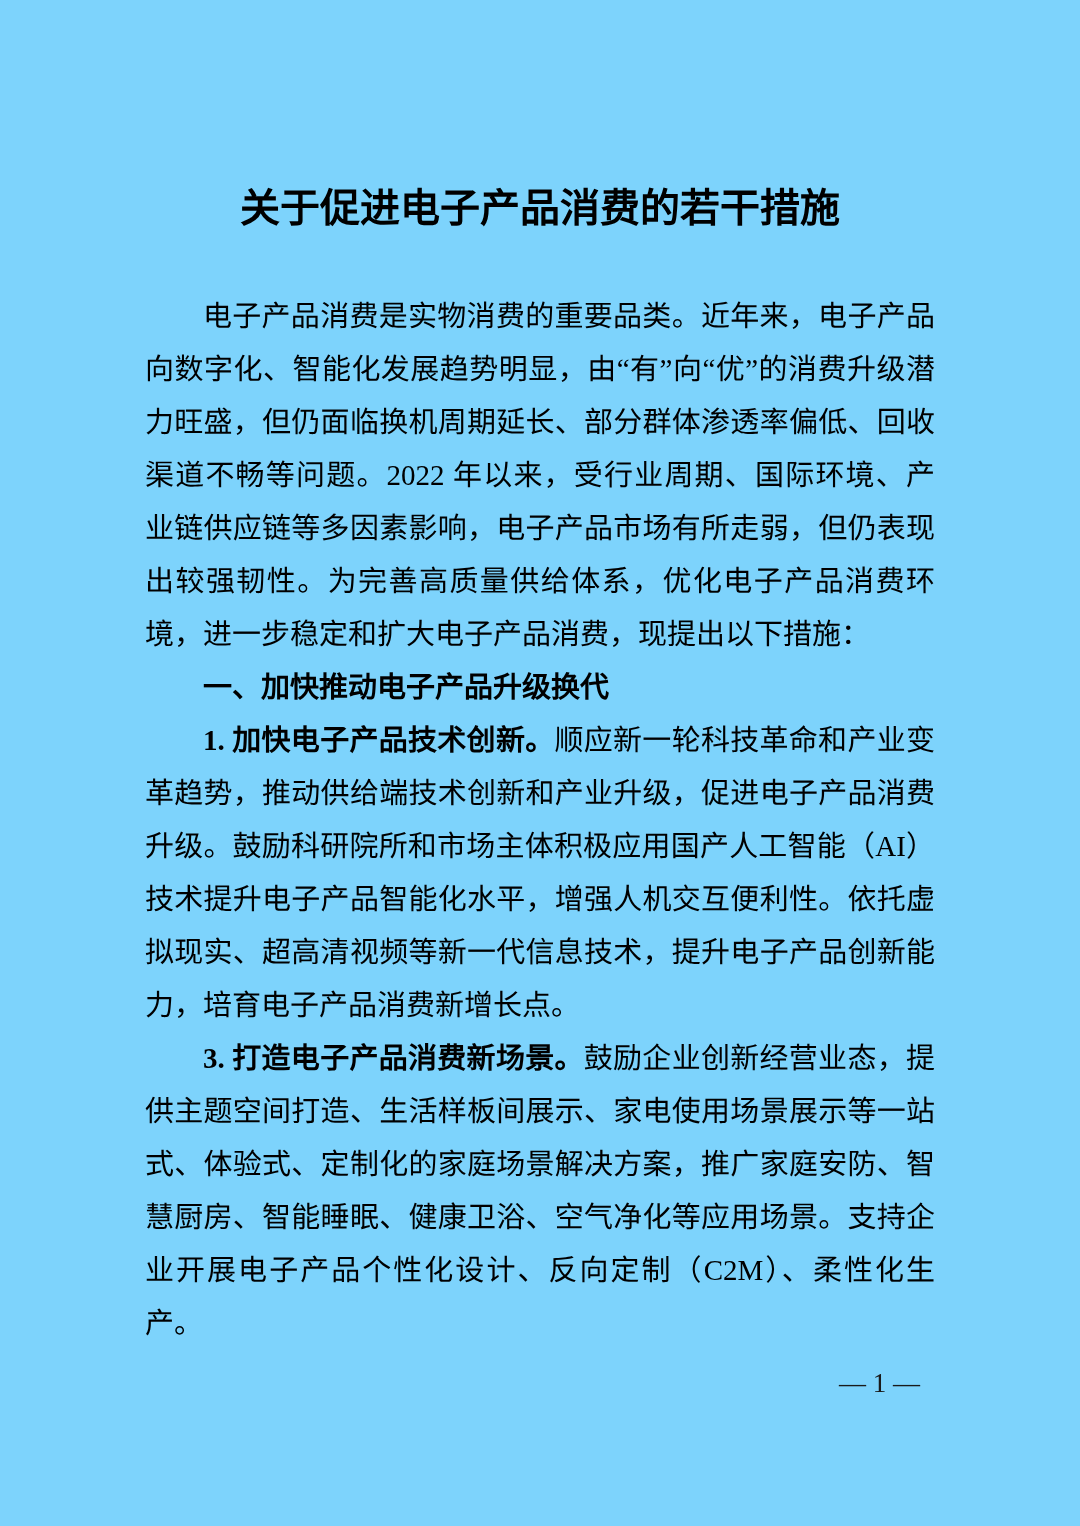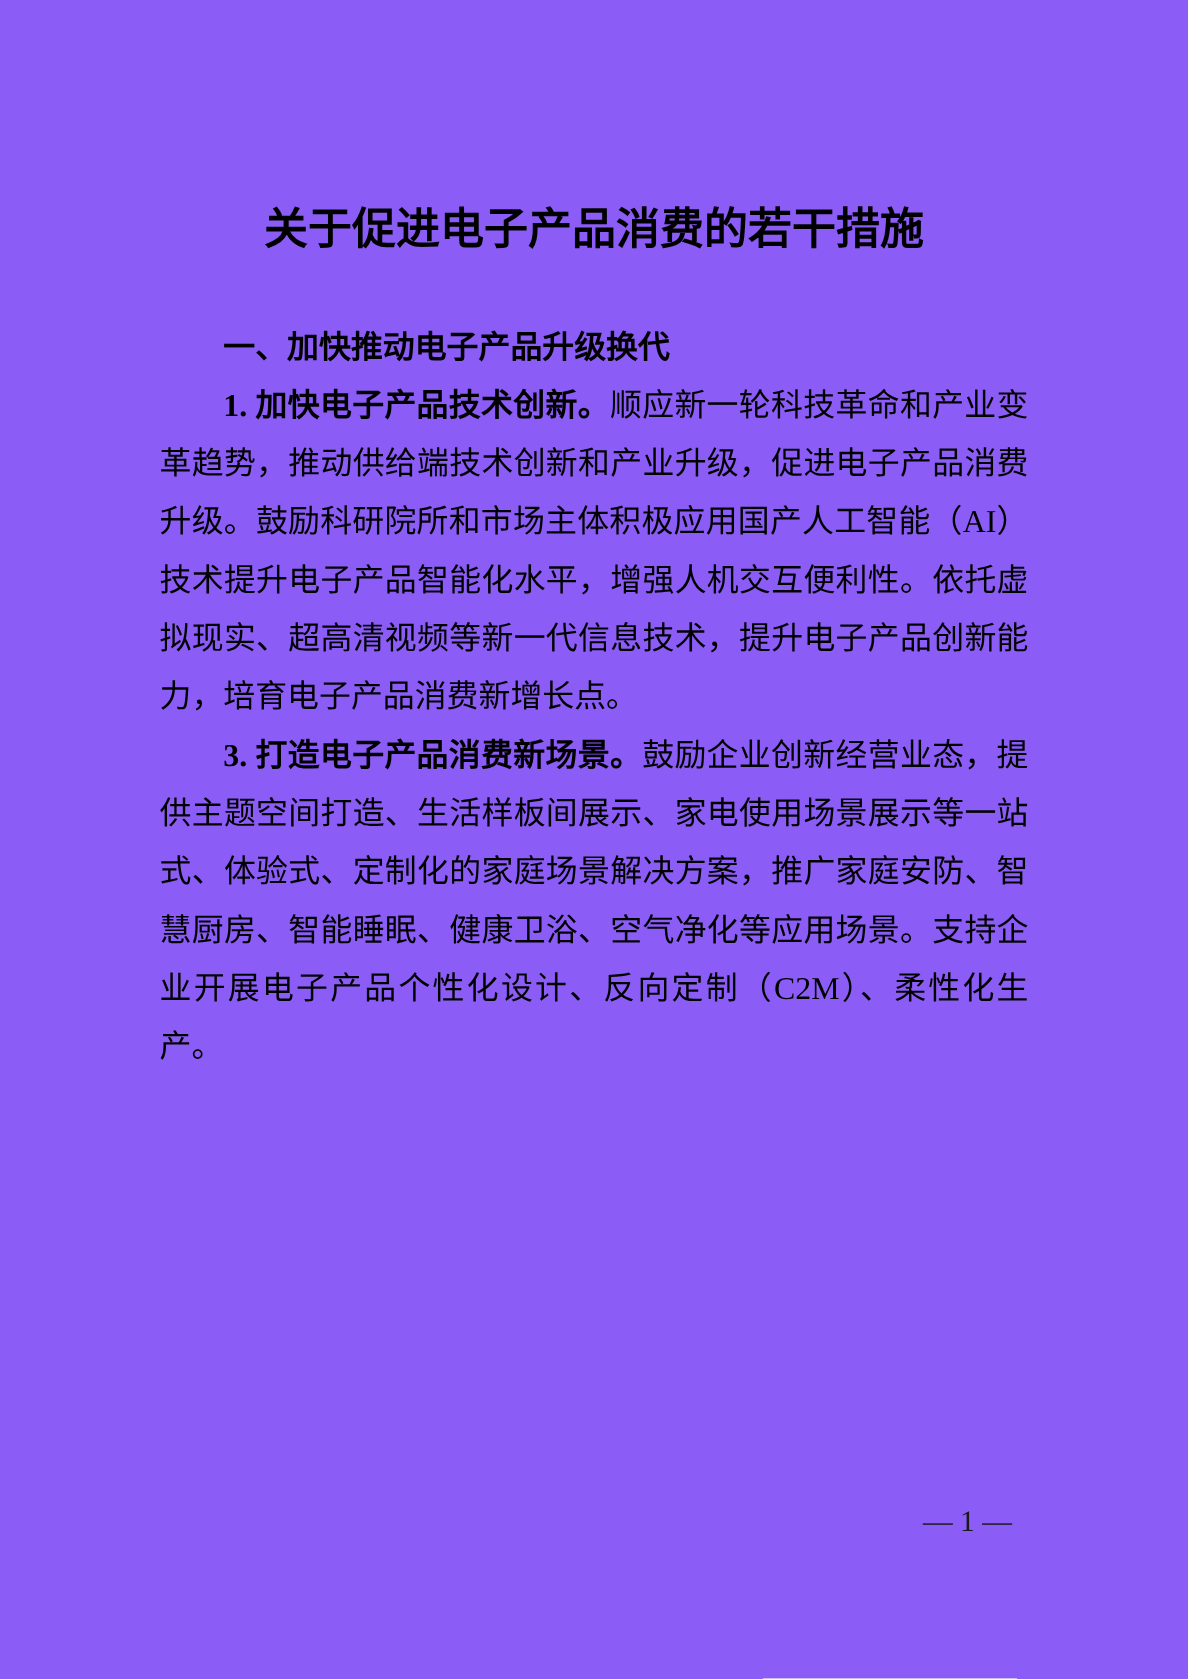--- a/index.html
+++ b/index.html
@@ -4,21 +4,21 @@
 <style>
   html, body {
     margin: 0;
     padding: 0;
     background: #ffffff;
   }
   .page {
     position: relative;
     width: 1080px;
     height: 1526px;
-    background: #8b5cf6;
+    background: #7dd3fc;
     color: #000000;
     overflow: hidden;
     box-sizing: border-box;
     padding-top: 186px;
     font-family: "Liberation Serif", "DejaVu Serif", serif;
   }
   .doc-title {
     margin: 0 0 58px 0;
     text-align: center;
     font-size: 40px;
@@ -64,20 +64,21 @@
 </style>
 </head>
 <body>
 
 <div class="page">
 
   <h1 class="doc-title">关于促进电子产品消费的若干措施</h1>
 
   <div class="content">
 
+    <p class="para">电子产品消费是实物消费的重要品类。近年来，电子产品向数字化、智能化发展趋势明显，由“有”向“优”的消费升级潜力旺盛，但仍面临换机周期延长、部分群体渗透率偏低、回收渠道不畅等问题。2022 年以来，受行业周期、国际环境、产业链供应链等多因素影响，电子产品市场有所走弱，但仍表现出较强韧性。为完善高质量供给体系，优化电子产品消费环境，进一步稳定和扩大电子产品消费，现提出以下措施：</p>
 
     <h2 class="section-heading">一、加快推动电子产品升级换代</h2>
 
     <p class="para"><span class="item-lead">1. 加快电子产品技术创新。</span><span>顺应新一轮科技革命和产业变革趋势，推动供给端技术创新和产业升级，促进电子产品消费升级。鼓励科研院所和市场主体积极应用国产人工智能（AI）技术提升电子产品智能化水平，增强人机交互便利性。依托虚拟现实、超高清视频等新一代信息技术，提升电子产品创新能力，培育电子产品消费新增长点。</span></p>
 
     <p class="para"><span class="item-lead">3. 打造电子产品消费新场景。</span><span>鼓励企业创新经营业态，提供主题空间打造、生活样板间展示、家电使用场景展示等一站式、体验式、定制化的家庭场景解决方案，推广家庭安防、智慧厨房、智能睡眠、健康卫浴、空气净化等应用场景。支持企业开展电子产品个性化设计、反向定制（C2M）、柔性化生产。</span></p>
 
 
   </div>
 

